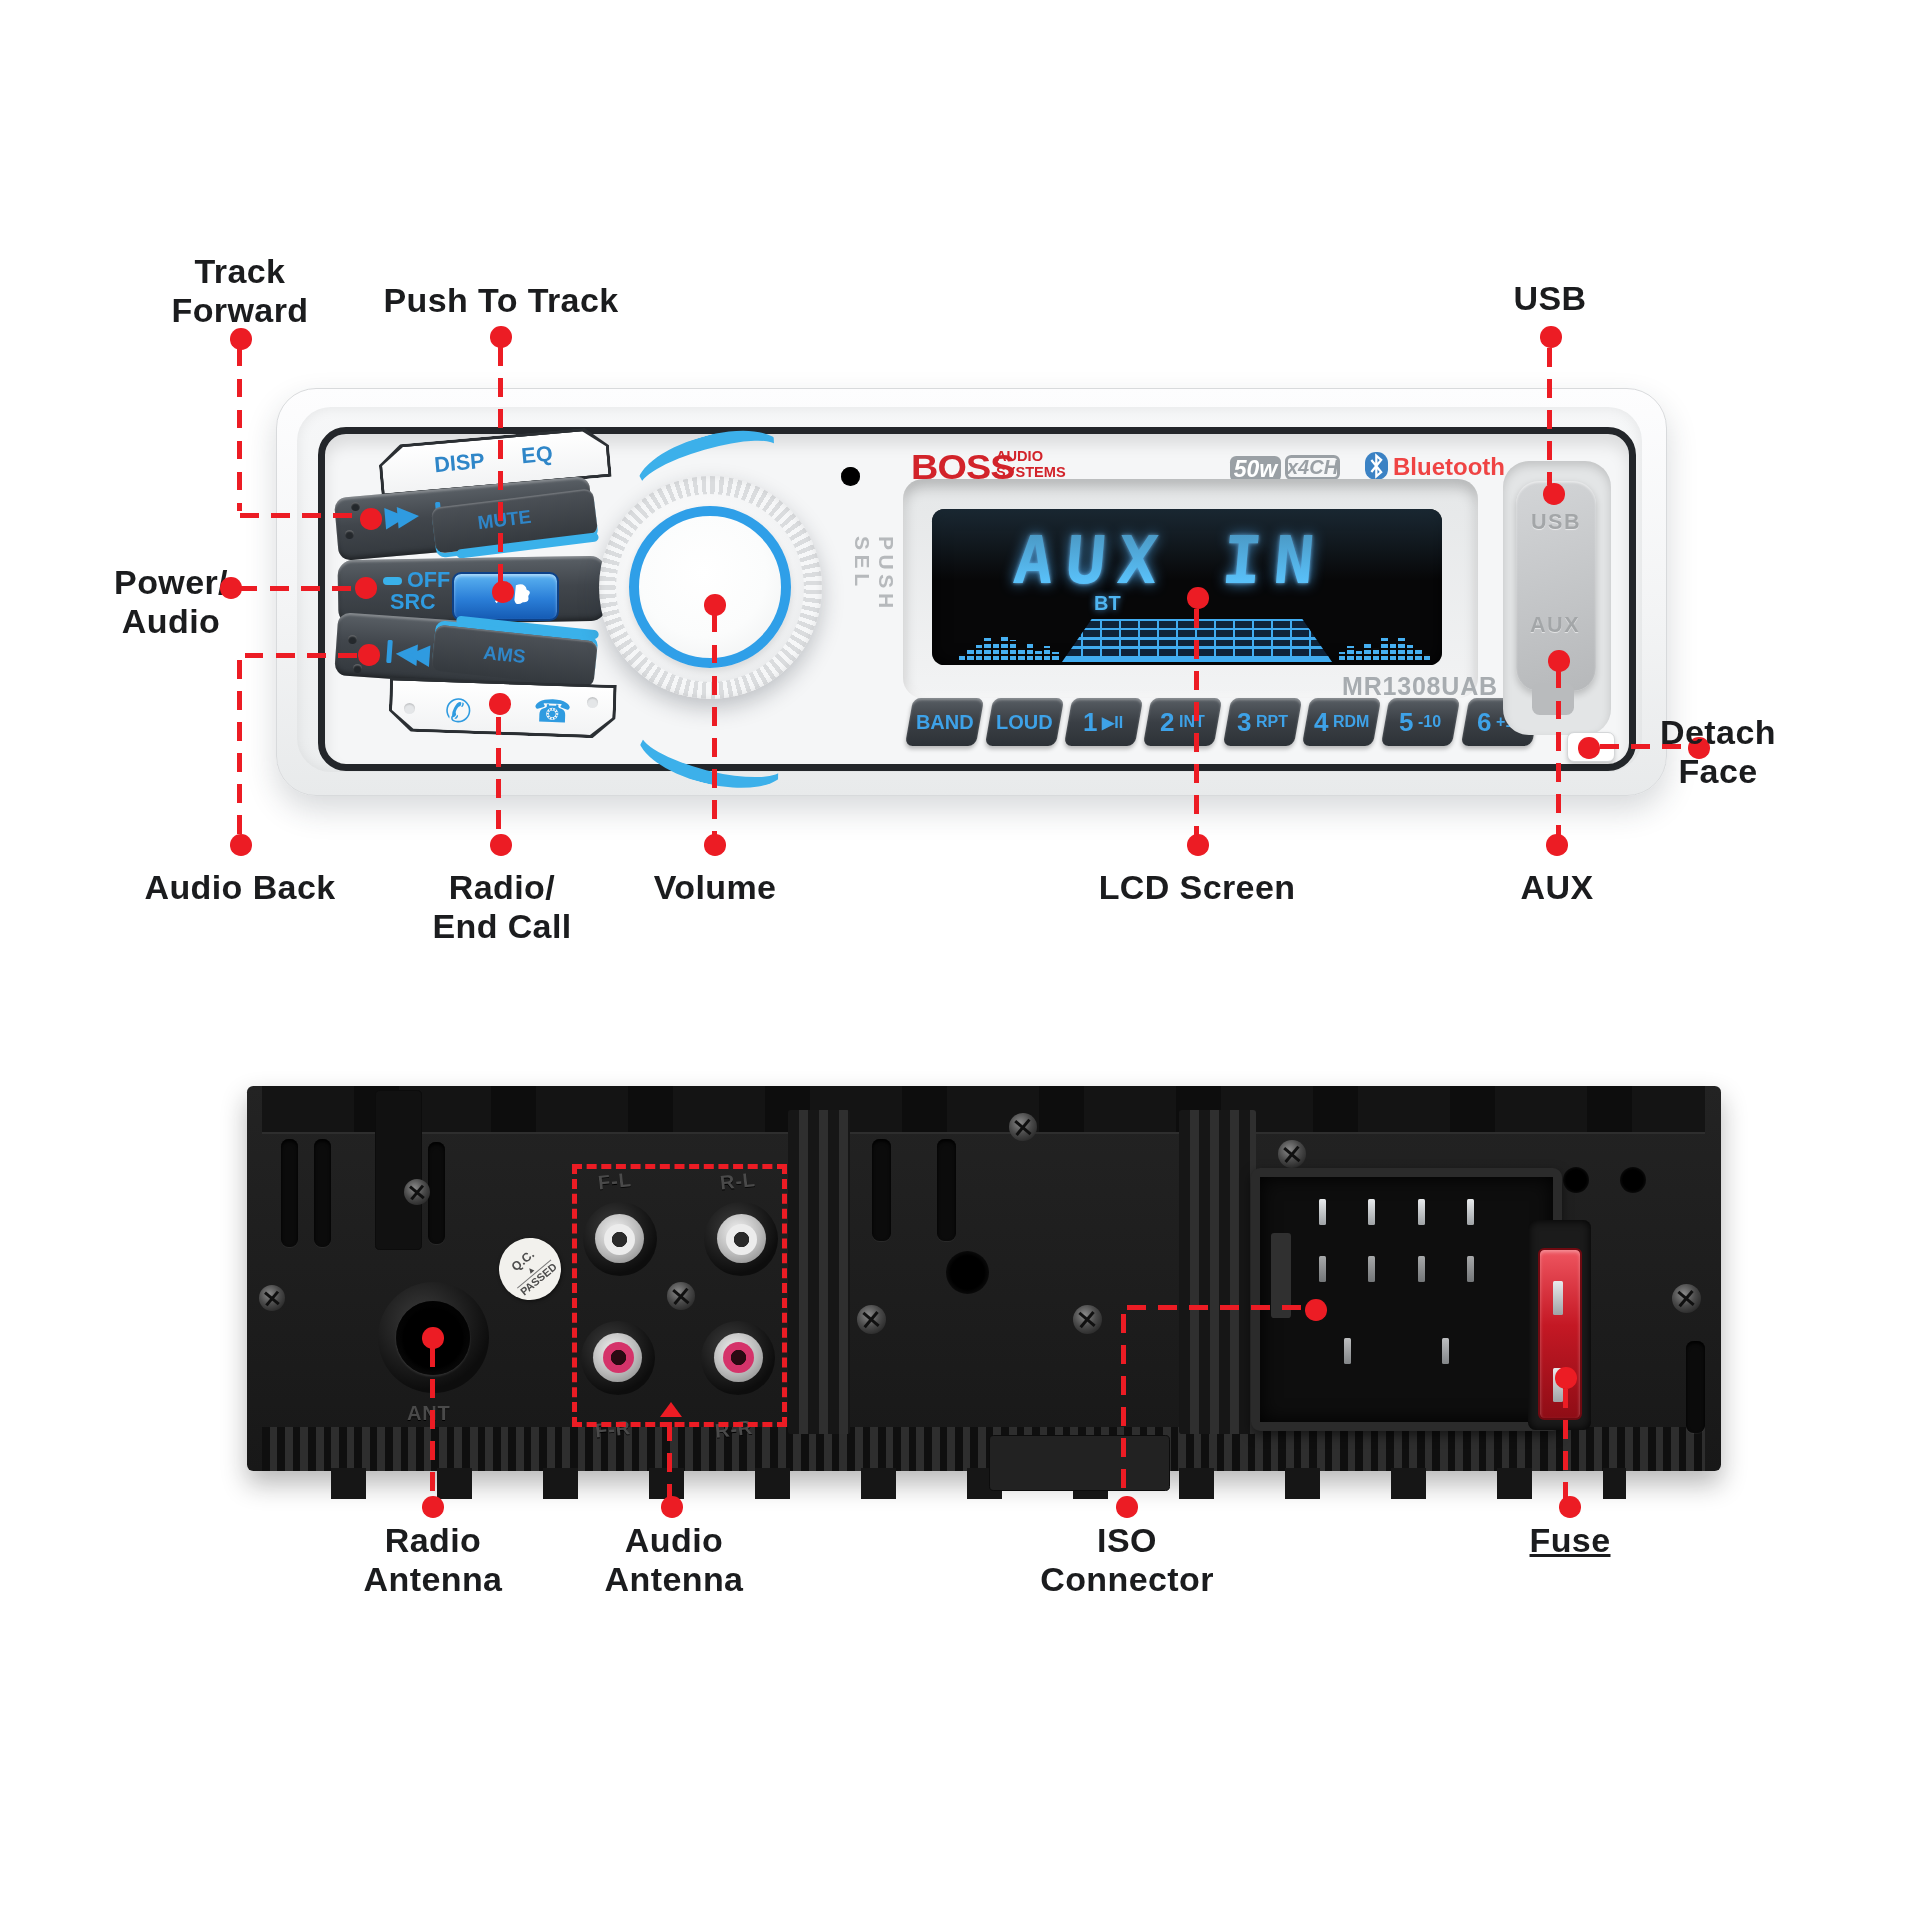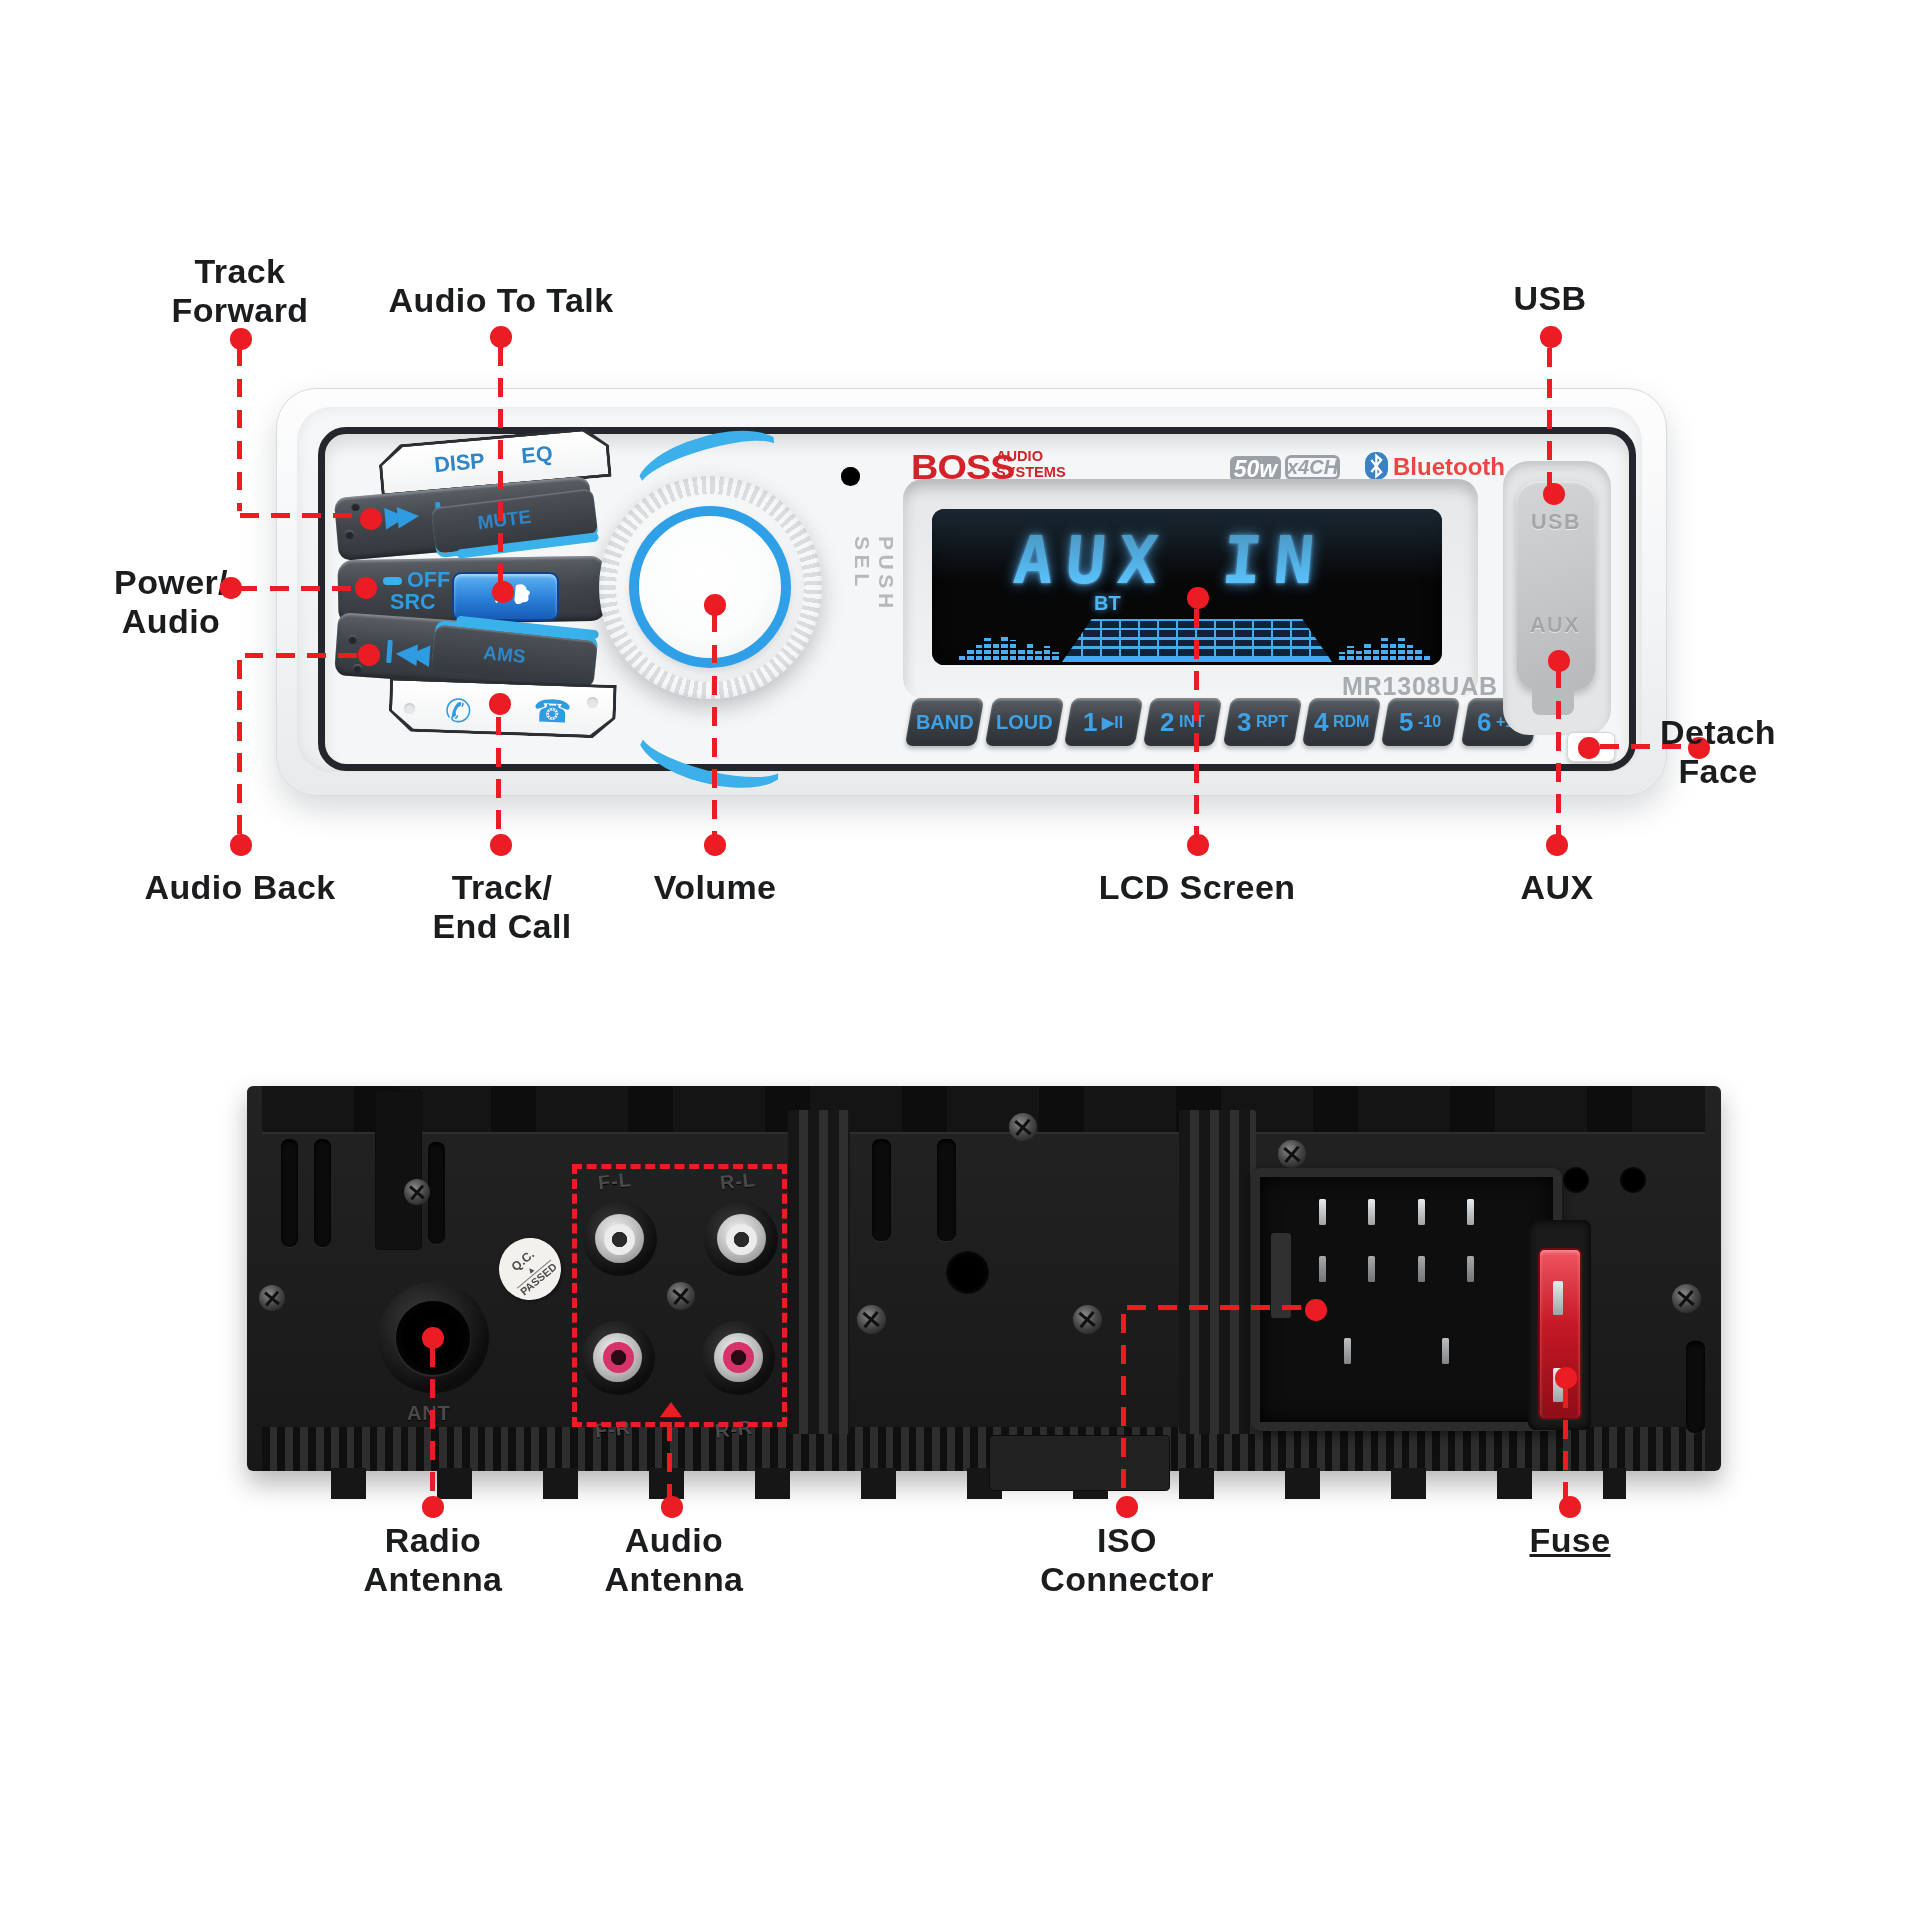--- a/index.html
+++ b/index.html
@@ -331,21 +331,21 @@
 <div class="a cl" style="left:240px;top:252px;">
   <div>Track</div>
   <div>Forward</div>
 </div>
 <div class="a dot" style="left:230px;top:328px;"></div>
 <div class="a dv" style="left:237px;top:348px;height:163px;"></div>
 <div class="a dh" style="left:240px;top:513px;width:122px;"></div>
 <div class="a dot" style="left:360px;top:508px;"></div>
 
 <div class="a cl" style="left:501px;top:281px;">
-  <div>Audio To Talk</div>
+  <div>Push To Track</div>
 </div>
 <div class="a dot" style="left:490px;top:326px;"></div>
 <div class="a dv" style="left:498px;top:347px;height:237px;"></div>
 <div class="a dot" style="left:492px;top:581px;"></div>
 
 <div class="a cl" style="left:1550px;top:279px;">
   <div>USB</div>
 </div>
 <div class="a dot" style="left:1540px;top:326px;"></div>
 <div class="a dv" style="left:1547px;top:348px;height:137px;"></div>
@@ -364,21 +364,21 @@
 <div class="a dv" style="left:237px;top:660px;height:176px;"></div>
 <div class="a dot" style="left:230px;top:834px;"></div>
 <div class="a cl" style="left:240px;top:868px;">
   <div>Audio Back</div>
 </div>
 
 <div class="a dot" style="left:489px;top:693px;"></div>
 <div class="a dv" style="left:496px;top:717px;height:119px;"></div>
 <div class="a dot" style="left:490px;top:834px;"></div>
 <div class="a cl" style="left:502px;top:868px;">
-  <div>Track/</div>
+  <div>Radio/</div>
   <div>End Call</div>
 </div>
 
 <div class="a dot" style="left:704px;top:594px;"></div>
 <div class="a dv" style="left:712px;top:614px;height:222px;"></div>
 <div class="a dot" style="left:704px;top:834px;"></div>
 <div class="a cl" style="left:715px;top:868px;">
   <div>Volume</div>
 </div>
 

